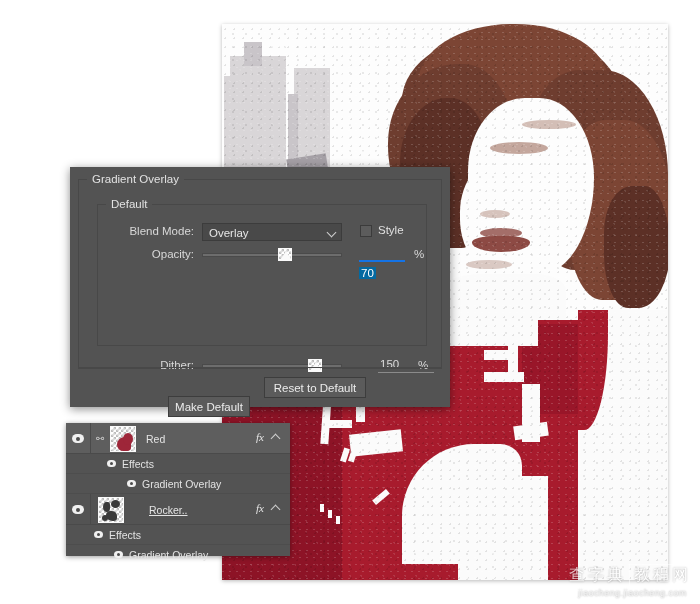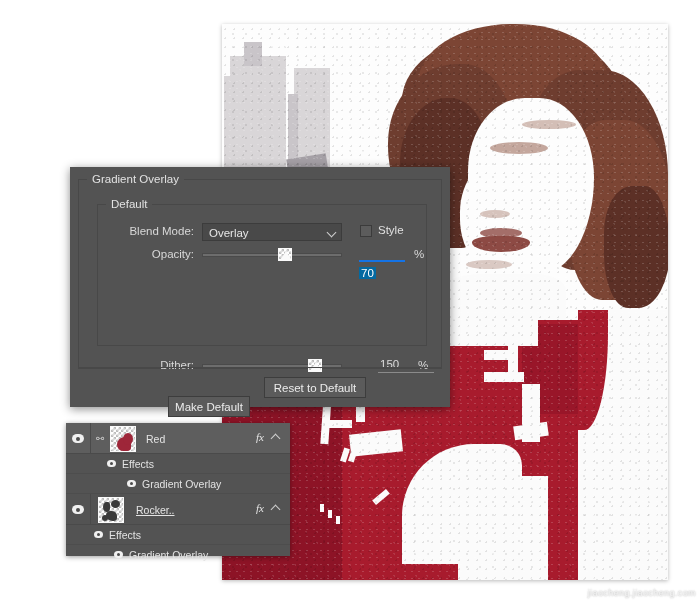--- a/index.html
+++ b/index.html
@@ -291,20 +291,21 @@
     <div class="shirtW" style="left:114px;top:492px;width:4px;height:8px;"></div>
     <div class="shirtW" style="left:356px;top:286px;width:90px;height:270px;"></div>
     <div class="shirt" style="left:356px;top:286px;width:30px;height:120px;
          border-radius:0 0 80% 0;"></div>
 
     <div class="noise"></div>
   </div>
 </div>
 
 <div id="wm">
+  <div class="cn"><span>查字典</span><span class="cnbox">教程网</span></div>
   <div class="en">jiaocheng.jiaocheng.com</div>
 </div>
 
 <div id="dlg">
 
   <div class="grp" id="grpOuter">
     <div class="lbl">Gradient Overlay</div>
 
     <div class="grp" id="grpInner">
       <div class="lbl">Default</div>
@@ -414,21 +415,21 @@
     </div>
     <span class="thumb" style="left:32px;">
       <span class="blobk" style="left:4px;top:4px;width:7px;height:10px;
             border-radius:50% 30% 40% 50%;"></span>
       <span class="blobk" style="left:12px;top:2px;width:9px;height:8px;
             border-radius:50%;"></span>
       <span class="blobk" style="left:7px;top:13px;width:11px;height:10px;
             border-radius:40% 50% 30% 60%;"></span>
       <span class="blobk" style="left:3px;top:17px;width:6px;height:6px;border-radius:50%;"></span>
     </span>
-    <span class="lname edit" style="left:70px;">Rocker..</span>
+    <span class="lname edit" style="left:83px;">Rocker..</span>
     <span class="fx" style="right:26px;">fx</span>
     <span class="chevup" style="right:9px;"></span>
     <span class="divider"></span>
   </div>
 
   <div class="subrow" style="top:102px;">
     <span class="eye sm" style="left:28px;top:6px;">
       <span class="o"></span>
         <span class="p"></span>
     </span>

